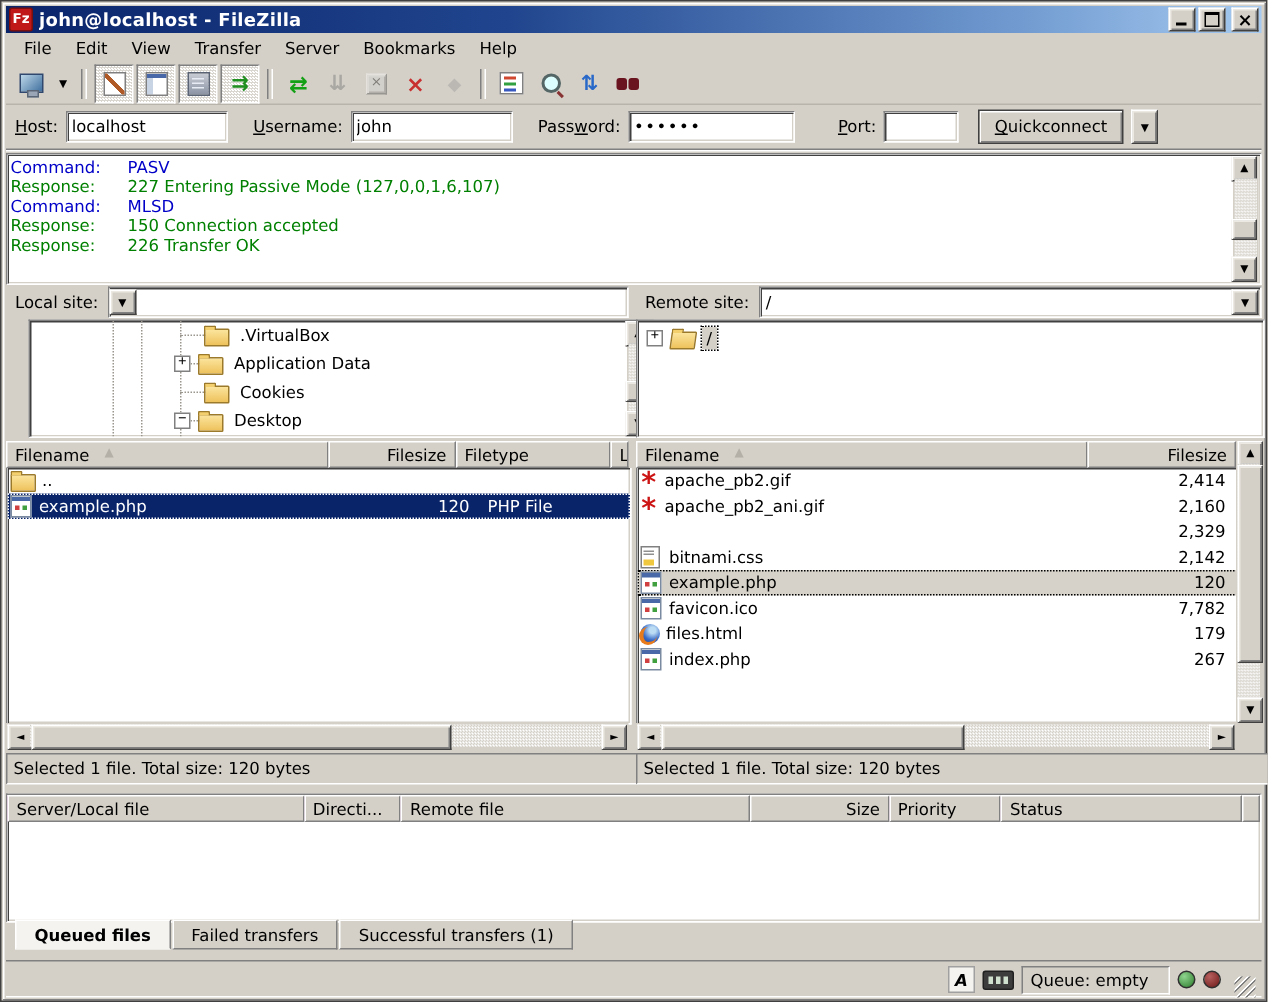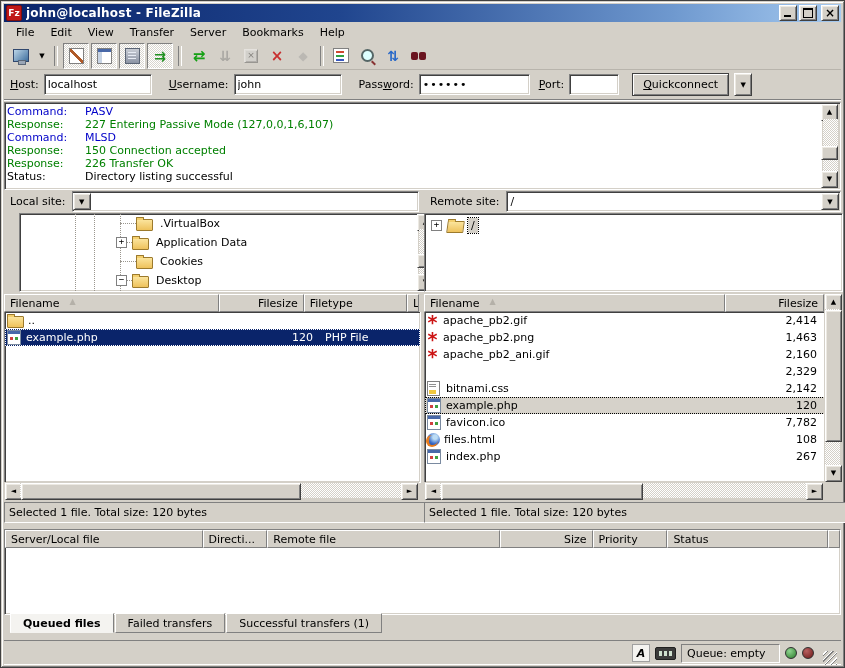--- a/index.html
+++ b/index.html
@@ -240,21 +240,21 @@
     </div>
 </div>
 
 <div id="quickbar" class="abs">
   <span class="qlabel"><span class="u">H</span><span>ost:</span></span>
   <input class="tb" style="width: 100px;" value="localhost">
   <span class="qlabel" style="margin-left:12px"><span class="u">U</span><span>sername:</span></span>
   <input class="tb" style="width: 100px;" value="john">
   <span class="qlabel" style="margin-left:12px"><span>Pass</span><span class="u">w</span><span>ord:</span></span>
   <input class="tb" style="width: 103px; letter-spacing: 1px;" value="••••••">
-  <span class="qlabel" style="margin-left:4px"><span class="u">P</span><span>ort:</span></span>
+  <span class="qlabel" style="margin-left:24px"><span class="u">P</span><span>ort:</span></span>
   <input class="tb" style="width: 42px;" value="">
   <div id="qc-btn" style="margin-left:8px">
       <span><span class="u">Q</span><span>uickconnect</span></span>
     </div>
   <div id="qc-drop" class="up">
       <span>▼</span>
     </div>
 </div>
 
 <div id="log" class="abs down">
@@ -271,24 +271,20 @@
         <span class="loglabel">Command:</span>
         <span>MLSD</span>
       </div>
     <div class="logline t-response">
         <span class="loglabel">Response:</span>
         <span>150 Connection accepted</span>
       </div>
     <div class="logline t-response">
         <span class="loglabel">Response:</span>
         <span>226 Transfer OK</span>
-      </div>
-    <div class="logline t-status">
-        <span class="loglabel">Status:</span>
-        <span>Directory listing successful</span>
       </div>
   </div>
 
   <div class="abs" style="right:1px;top:1px;width:17px;bottom:1px;background:#d4d0c8">
     <div class="sbtn up abs" style="right:1px;top:0">▲</div>
     <div class="track abs" style="right:1px;top:15px;width:15px;bottom:15px"></div>
     <div class="thumb up abs" style="right:1px;bottom:28px;width:15px;height:12px"></div>
     <div class="sbtn up abs" style="right:1px;bottom:0">▼</div>
   </div>
 </div>
@@ -410,27 +406,20 @@
   <div class="frow">
     <div class="fcell" style="width:289px">
         <span class="ic ic-broken"></span>
         <span>apache_pb2.gif</span>
       </div>
     <div class="fcell num" style="flex:1">2,414</div>
   </div>
   <div class="frow">
     <div class="fcell" style="width:289px">
         <span class="ic ic-broken"></span>
-        <span>apache_pb2.png</span>
-      </div>
-    <div class="fcell num" style="flex:1">1,463</div>
-  </div>
-  <div class="frow">
-    <div class="fcell" style="width:289px">
-        <span class="ic ic-broken"></span>
         <span>apache_pb2_ani.gif</span>
       </div>
     <div class="fcell num" style="flex:1">2,160</div>
   </div>
   <div class="frow">
     <div class="fcell num" style="flex:1">2,329</div>
   </div>
   <div class="frow">
     <div class="fcell" style="width:289px">
         <span class="ic ic-cssdoc"></span>
@@ -450,21 +439,21 @@
         <span class="ic ic-app"></span>
         <span>favicon.ico</span>
       </div>
     <div class="fcell num" style="flex:1">7,782</div>
   </div>
   <div class="frow">
     <div class="fcell" style="width:289px">
         <span class="ic ic-firefox"></span>
         <span>files.html</span>
       </div>
-    <div class="fcell num" style="flex:1">108</div>
+    <div class="fcell num" style="flex:1">179</div>
   </div>
   <div class="frow">
     <div class="fcell" style="width:289px">
         <span class="ic ic-app"></span>
         <span>index.php</span>
       </div>
     <div class="fcell num" style="flex:1">267</div>
   </div>
 </div>
 

